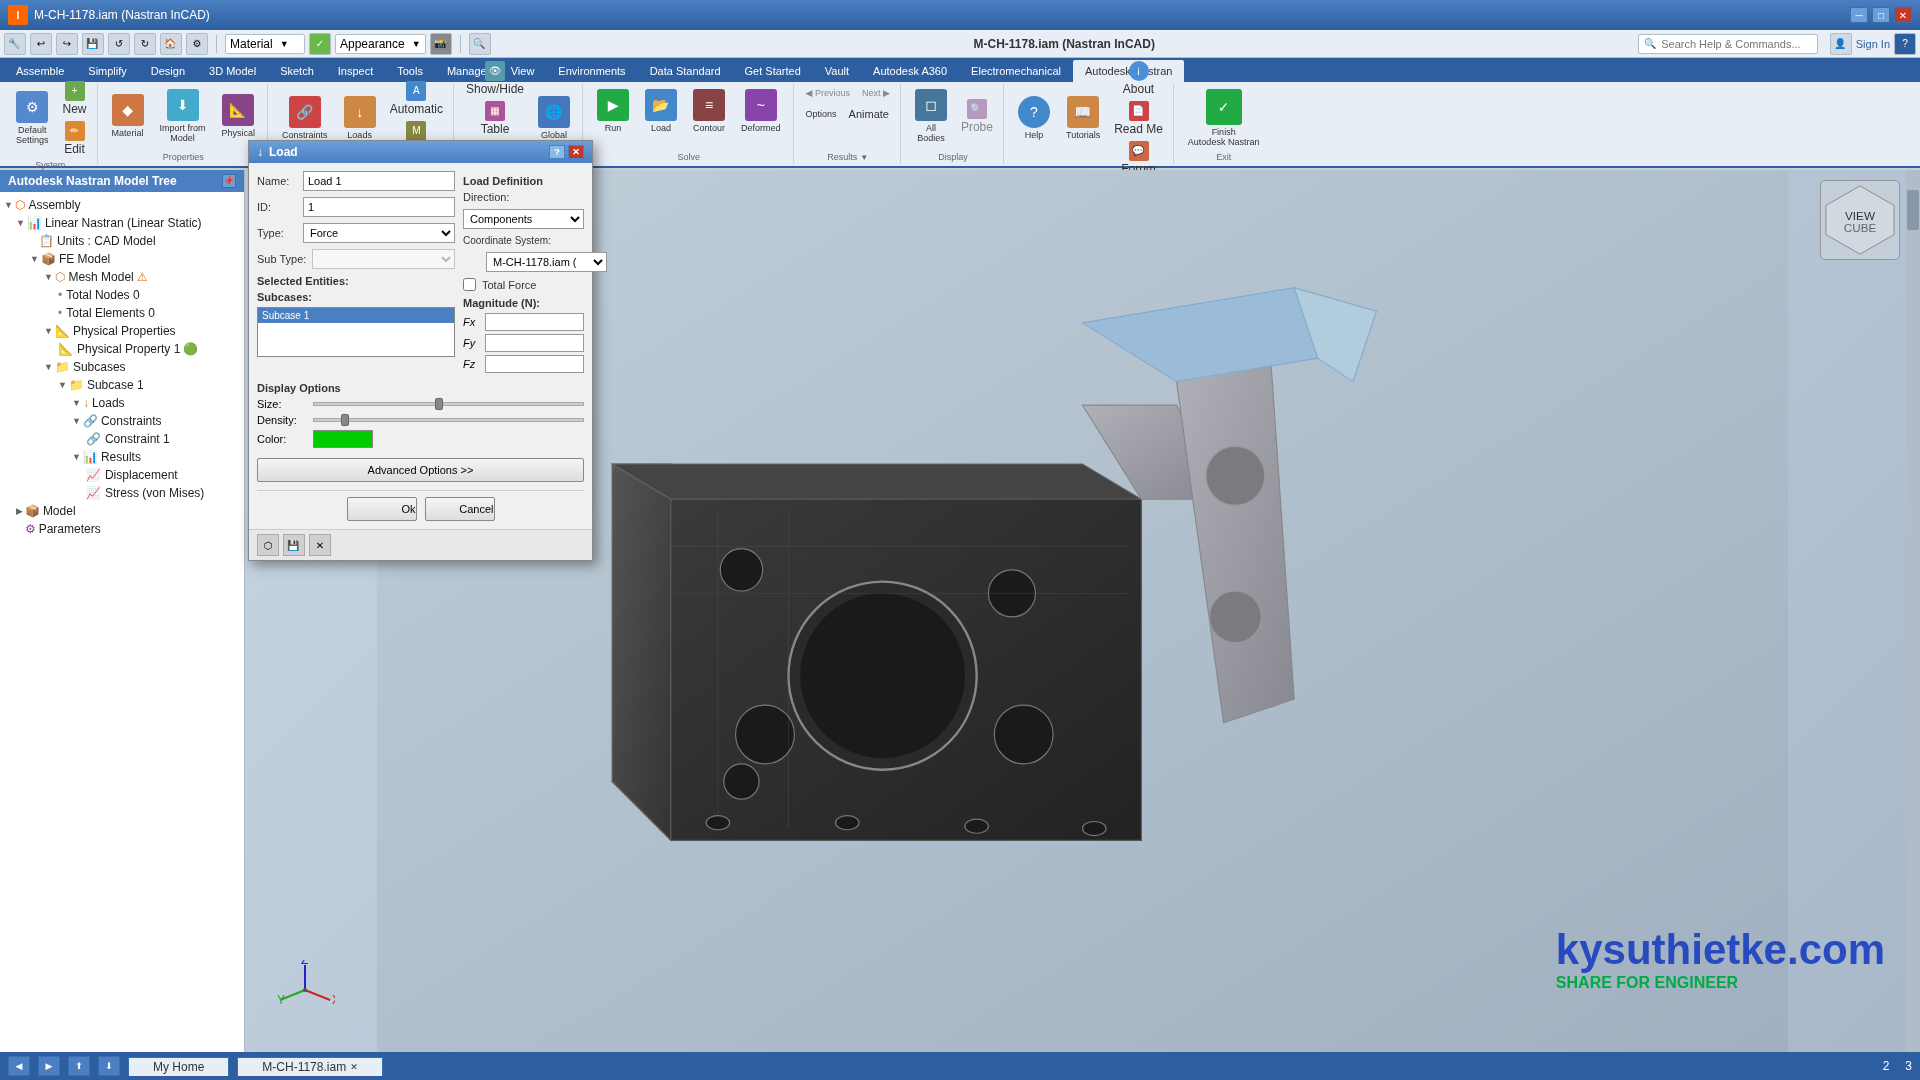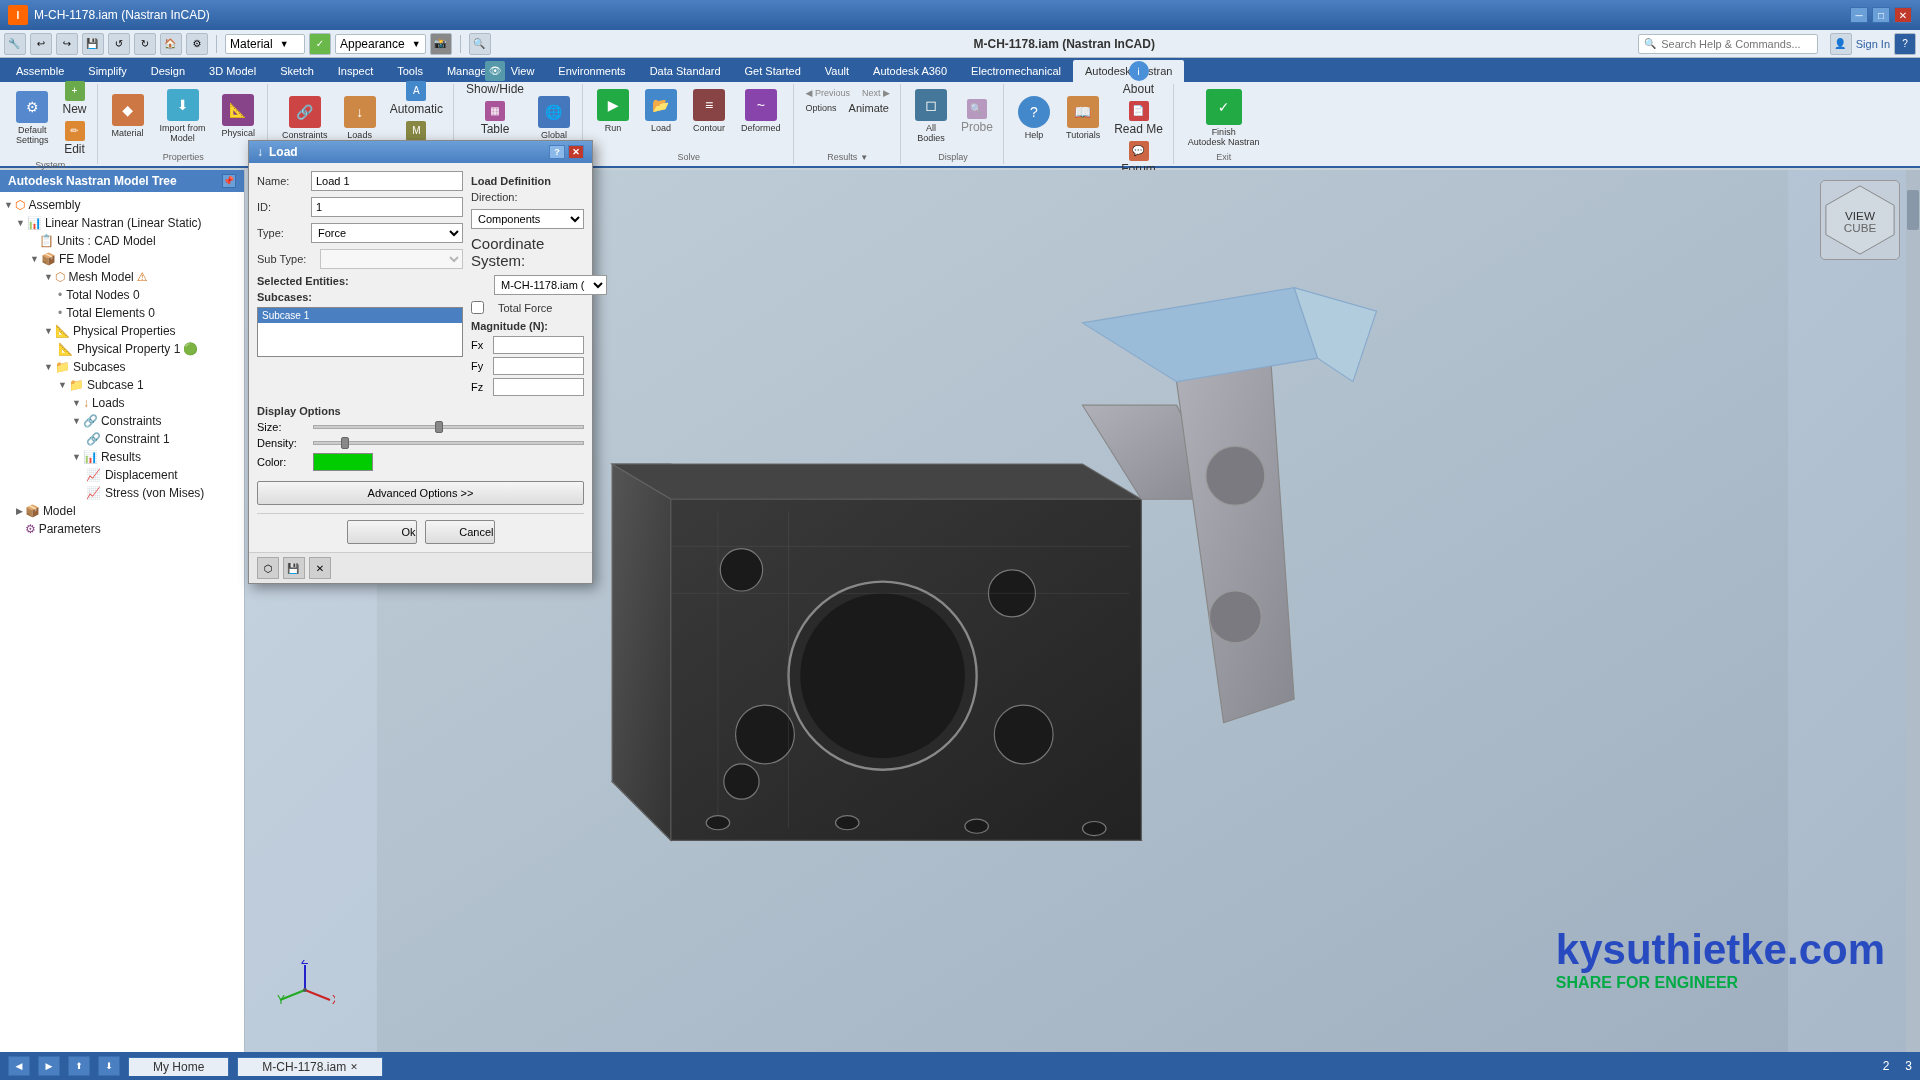--- a/index.html
+++ b/index.html
@@ -260,21 +260,21 @@
     }
     .dialog-btn.close { background: #c0392b; }
 
     #dialog-body {
       padding: 8px;
     }
     .form-row {
       display: flex;
       align-items: center;
       margin-bottom: 6px;
-      gap: 14px;
+      gap: 6px;
     }
     .form-label {
       font-size: 11px;
       color: #333;
       min-width: 40px;
     }
     .form-input {
       flex: 1;
       height: 20px;
       border: 1px solid #999;
@@ -394,21 +394,21 @@
       background: #d0d0d0;
       border: 1px solid #aaa;
       display: flex; align-items: center; justify-content: center;
       font-size: 10px; cursor: pointer;
     }
 
     .magnitude-row {
       display: flex; align-items: center; gap: 4px; margin-bottom: 3px;
     }
     .magnitude-label {
-      font-size: 11px; min-width: 18px; 
+      font-size: 11px; min-width: 18px; font-style: italic;
     }
     .magnitude-input {
       height: 18px;
       border: 1px solid #999;
       background: white;
       padding: 1px 3px;
       font-size: 10px;
       width: 100%;
     }
 
@@ -655,21 +655,21 @@
       </div>
       <div class="ribbon-btn-large">
         <div class="icon" style="background:#8844aa;">~</div>
         <div class="label">Deformed</div>
       </div>
     </div>
     <div class="ribbon-group-label">Solve</div>
   </div>
 
   <div class="ribbon-group">
-    <div style="display:flex;flex-direction:column;gap:0;">
+    <div style="display:flex;flex-direction:column;gap:6px;">
       <div class="ribbon-row">
         <div class="ribbon-btn-small">
           <span style="font-size:9px;color:#888;">◀ Previous</span>
         </div>
         <div class="ribbon-btn-small">
           <span style="font-size:9px;color:#888;">Next ▶</span>
         </div>
       </div>
       <div class="ribbon-row">
         <div class="ribbon-btn-small">
@@ -1015,21 +1015,21 @@
           <span class="form-label">Direction:</span>
         </div>
         <div style="margin-bottom:6px;">
           <select class="form-select" style="width:100%;">
             <option>Components</option>
             <option>Vector</option>
           </select>
         </div>
 
         <div class="form-row">
-          <span class="form-label" style="font-size:15px;">Coordinate System:</span>
+          <span class="form-label" style="font-size:10px;">Coordinate System:</span>
         </div>
         <div style="margin-bottom:6px;">
           <select class="form-select" style="width:100%;margin-left:23px;">
             <option>M-CH-1178.iam (</option>
           </select>
         </div>
 
         <div class="form-row">
           <input type="checkbox" style="">
           <span class="form-label">Total Force</span>

